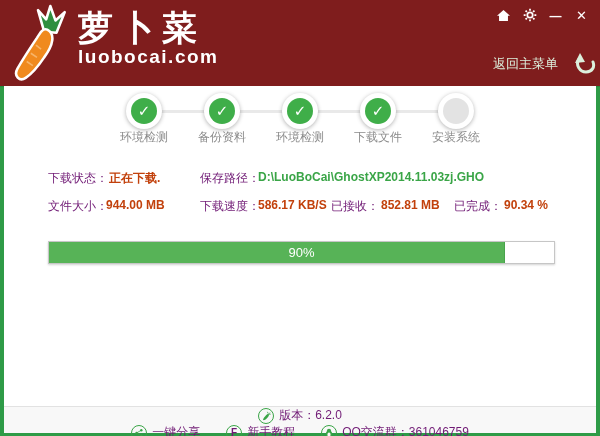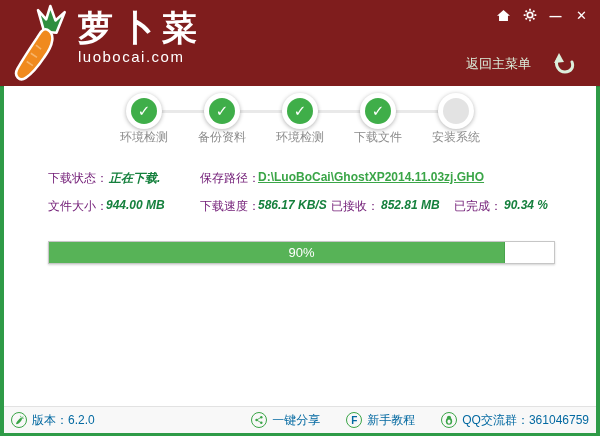--- a/index.html
+++ b/index.html
@@ -5,61 +5,61 @@
   html,body{margin:0;padding:0;}
   body{width:600px;height:436px;font-family:"Liberation Sans","DejaVu Sans",sans-serif;}
   .window{position:relative;width:600px;height:436px;background:#2e9b47;overflow:hidden;}
 
   
   .header{position:absolute;top:0;left:0;right:0;height:86px;background:#7f1d1d;border-bottom:1px solid #27893e;}
   .logo{position:absolute;left:8px;top:4px;width:60px;height:78px;}
   .logo-text{position:absolute;left:78px;top:8px;color:#fff;}
   .logo-title{font-size:35px;font-weight:bold;letter-spacing:7px;line-height:40px;}
   .logo-sub{font-size:14px;letter-spacing:3.5px;line-height:17px;margin-top:1px;}
-  .logo-domain{font-size:15px;font-weight:normal;letter-spacing:1.5px;line-height:18px;}
+  .logo-domain{font-size:19px;font-weight:bold;letter-spacing:1.5px;line-height:18px;}
   .win-controls{position:absolute;top:7px;right:10px;display:flex;gap:9px;align-items:center;}
   .win-btn{width:17px;height:16px;display:flex;align-items:center;justify-content:center;color:#fff;cursor:pointer;}
   .win-btn.min{font-weight:bold;font-size:12px;align-items:flex-end;}
   .win-btn.close{font-size:13px;font-weight:bold;}
-  .back-btn{position:absolute;right:25px;top:52px;display:flex;align-items:center;gap:20px;color:#dcefdc;font-size:13px;cursor:pointer;}
+  .back-btn{position:absolute;right:4px;top:52px;display:flex;align-items:center;gap:14px;color:#dcefdc;font-size:13px;cursor:pointer;}
 
   
   .content{position:absolute;left:4px;right:4px;top:86px;bottom:3px;background:#fff;}
 
   
   .steps{position:relative;height:64px;margin-top:7px;}
   .steps-line{position:absolute;top:17px;left:140px;width:312px;height:3px;background:#e9e9e9;}
   .steps-row{position:relative;display:flex;justify-content:center;}
   .step{width:78px;display:flex;flex-direction:column;align-items:center;}
   .step-circle{width:36px;height:36px;border-radius:50%;background:#fff;box-shadow:0 1px 4px rgba(0,0,0,.30);display:flex;align-items:center;justify-content:center;}
   .step-inner{width:26px;height:26px;border-radius:50%;background:#3fae49;color:#fff;display:flex;align-items:center;justify-content:center;font-size:15px;font-weight:bold;}
   .step.pending .step-inner{background:#e3e3e3;color:#e3e3e3;}
   .step-label{font-size:12px;color:#8b8b8b;}
 
   
   .info{position:absolute;left:0;right:0;top:84px;font-size:12px;}
   .irow{position:relative;height:28px;}
   .irow span{position:absolute;white-space:nowrap;}
   .lab{color:#701a75;}
-  .val{color:#15803d;font-weight:bold;font-style:italic;}
-  .link{color:#3aa547;font-weight:bold;text-decoration:underline;cursor:pointer;}
+  .val{color:#c2410c;font-weight:bold;}
+  .link{color:#3aa547;font-weight:bold;cursor:pointer;}
   .p-status-label{left:44px;} .p-status-value{left:105px;}
   .p-path-label{left:196px;}  .p-path-value{left:254px;}
   .p-size-label{left:44px;}   .p-size-value{left:102px;}
   .p-speed-label{left:196px;} .p-speed-value{left:254px;}
   .p-recv-label{left:327px;}  .p-recv-value{left:377px;}
   .p-done-label{left:450px;}  .p-done-value{left:500px;}
 
   
   .pbar{position:absolute;left:44px;top:155px;width:505px;height:21px;background:#fff;border:1px solid #c6c6c6;box-shadow:0 1px 2px rgba(0,0,0,.18);}
   .pbar-fill{height:100%;background:#57b357;border-right:1px solid #49a34c;}
   .pbar-text{position:absolute;left:0;right:0;top:0;bottom:0;display:flex;align-items:center;justify-content:center;color:#fff;font-size:13px;font-weight:normal;}
 
   
-  .footer{position:absolute;left:0;right:0;bottom:0;height:26px;background:#f8f8f8;border-top:1px solid #e2e2e2;display:flex;align-items:center;padding:0 7px;font-size:12px;color:#0369a1;}
+  .footer{position:absolute;left:0;right:0;bottom:0;height:26px;background:#f8f8f8;border-top:1px solid #e2e2e2;display:flex;align-items:center;padding:0 19px;font-size:12px;color:#701a75;flex-direction:column;}
   .f-item{display:inline-flex;align-items:center;gap:5px;cursor:pointer;}
   .f-icon{width:16px;height:16px;border:1px solid #3aa547;border-radius:50%;display:inline-flex;align-items:center;justify-content:center;box-sizing:border-box;}
   .f-icon.letter{font-size:10px;font-weight:bold;}
   .f-spacer{flex:1;}
   .f-right{display:flex;align-items:center;gap:26px;}
 </style>
 </head>
 <body>
 
 <div class="window">

